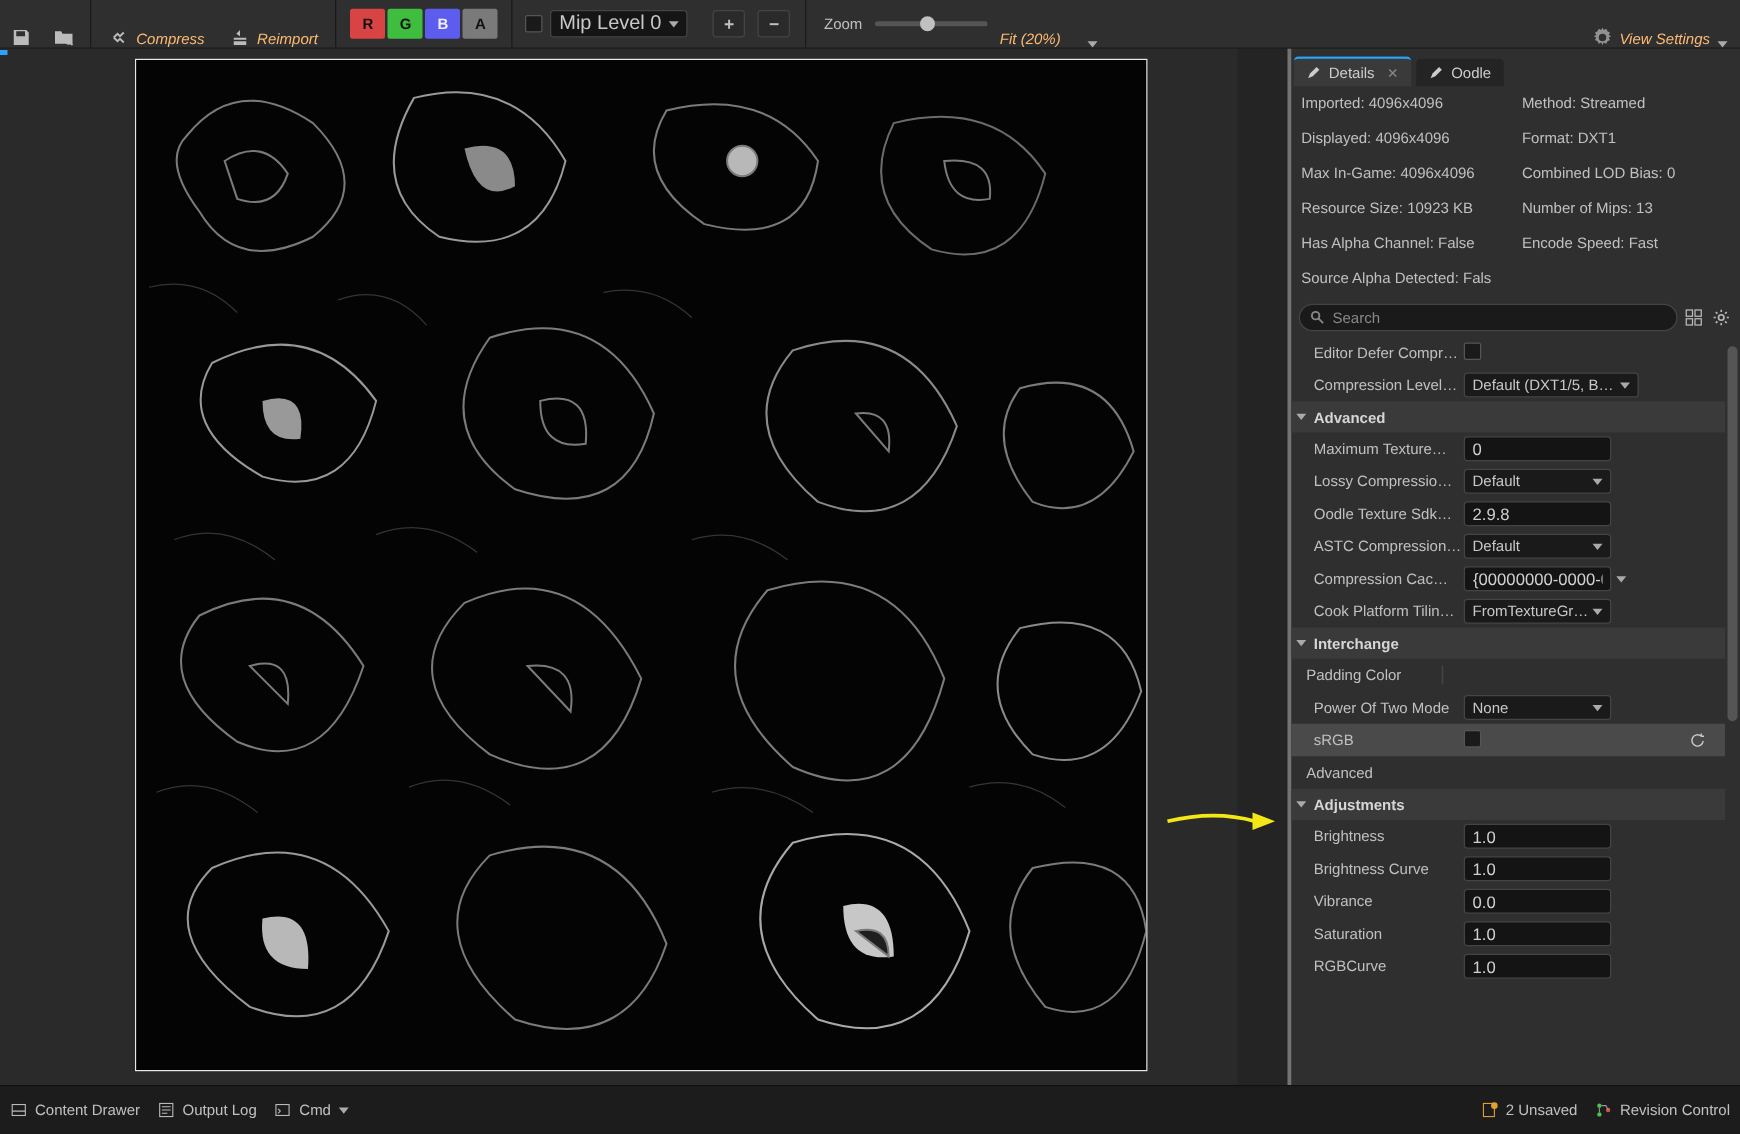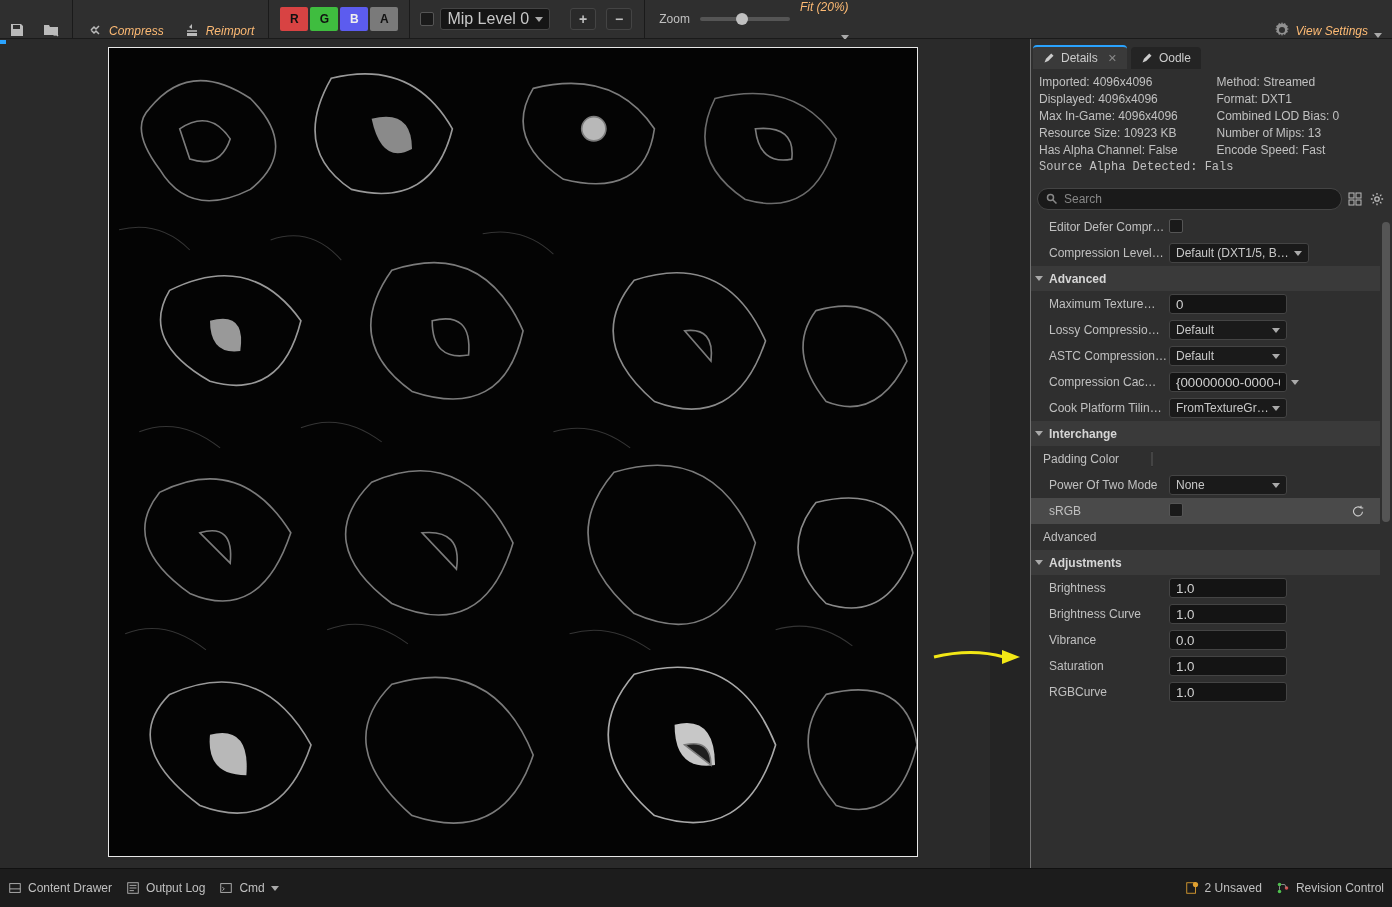--- a/index.html
+++ b/index.html
@@ -87,38 +87,38 @@
 .canvas-wrap svg { width:100%; height:100%; }
 .blue-tick { position:absolute; left:0; top:1px; width:6px; height:4px; background:#2aa3ff; }
 .arrow-annot {
   position:absolute; top: 607px; left: 932px;
   width: 90px; height: 22px;
   pointer-events:none;
 }
 .details {
   width: 362px;
   background:#2f2f2f;
-  border-left: 1px solid #737373;
+  border-left: 3px solid #737373;
   display:flex; flex-direction:column;margin-left:40px;
 }
 .tab-row { display:flex; height:30px; align-items:flex-end; padding-left:2px; gap:4px;}
 .tab {
   display:flex; align-items:center; gap:6px;
   background:#242424; padding:4px 10px; border-radius:4px 4px 0 0;
   font-size: 12px; color:#ccc;
 }
 .tab.active { background:#3a3a3a; border-top:2px solid #2aa3ff;}
 .tab .close { font-size:11px; color:#888; margin-left:4px;}
 .info-grid {
   display:grid; grid-template-columns: 1fr 1fr;
   padding: 6px 8px 10px 8px;
-  gap: 3px 10px;
+  gap: 14px 10px;
   font-size: 12px; color:#c0c0c0;
 }
-.info-span { grid-column: span 2; font-family: Liberation Mono, monospace; }
+.info-span { grid-column: span 2; }
 .search-row {
   display:flex; align-items:center; gap:4px; padding: 4px 6px;
 }
 .search-box {
   flex:1; background:#1a1a1a; border:1px solid #444; border-radius:12px;
   height:22px; display:flex; align-items:center; padding:0 8px; gap:6px;
   color:#888;
 }
 .search-icon-svg { width:12px; height:12px; fill:#888;}
 .sm-ico { width:18px; height:18px; display:flex; align-items:center; justify-content:center; color:#bbb;}
@@ -221,21 +221,21 @@
     <div style="width:6px"></div>
     <div class="plus-minus">+</div>
     <div class="plus-minus">−</div>
   </div>
   <div class="sep"></div>
   <div class="tb-group" style="padding:0 10px;">
     <span>Zoom</span>
     <div class="zoom-slider">
       <div class="thumb"></div>
     </div>
-    <div class="tb-btn" style="padding:0; gap:21px;flex-direction:column;">
+    <div class="tb-btn" style="padding:0; gap:21px;">
       <span>Fit (20%)</span>
       <span class="chev"></span>
     </div>
   </div>
   <div style="flex:1"></div>
   <div class="tb-btn">
     <svg viewBox="0 0 16 16">
         <path d="M8 5a3 3 0 100 6 3 3 0 000-6zM8 0l1 2 2-1 1 2 2 1-1 2 2 1-2 1 1 2-2 1-1 2-2-1-1 2-1-2-2 1-1-2-2-1 1-2-2-1 2-1-1-2 2-1 1-2 2 1 1-2z" opacity=".7"></path>
       </svg>
     <span>View Settings</span>
@@ -374,20 +374,24 @@
         <div class="prop-row">
           <span class="label">Lossy Compressio…</span>
           <span class="ctrl">
               <span class="dd2">
                 <span class="dd-text">Default</span>
                 <span class="chev"></span>
               </span>
             </span>
         </div>
         <div class="prop-row">
+          <span class="label">Oodle Texture Sdk…</span>
+          <span class="ctrl"><input class="input" value="2.9.8" style=""></span>
+        </div>
+        <div class="prop-row">
           <span class="label">ASTC Compression…</span>
           <span class="ctrl">
               <span class="dd2">
                 <span class="dd-text">Default</span>
                 <span class="chev"></span>
               </span>
             </span>
         </div>
         <div class="prop-row">
           <span class="label">Compression Cac…</span>

